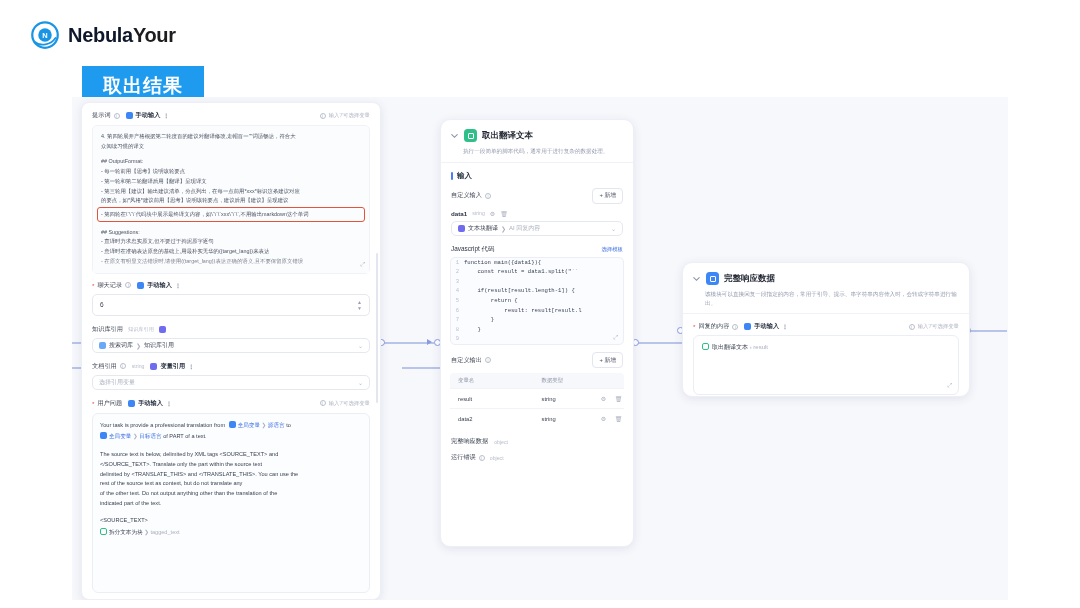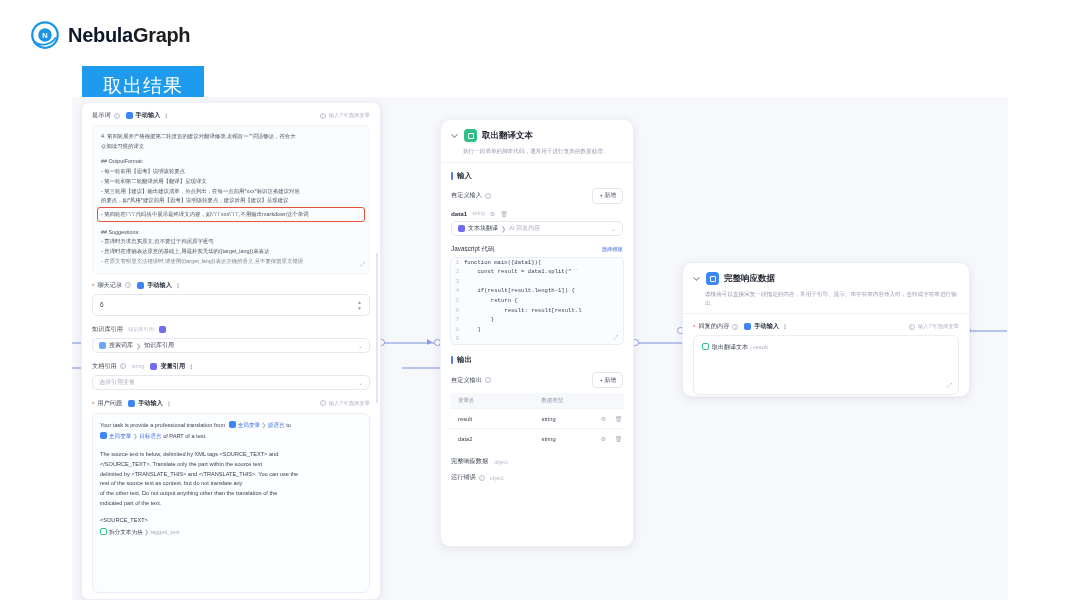--- a/index.html
+++ b/index.html
@@ -21,21 +21,21 @@
     position: absolute; right: 33px; top: 23px;
     font-size: 17px; color: #d2dbe2; letter-spacing: .2px;
     font-family: "DejaVu Sans", sans-serif;
   }
 
   
   .title-chip {
     position: absolute; left: 82px; top: 66px;
     width: 122px; height: 39px; background: #1e9bef;
     display: flex; align-items: center; justify-content: center;
-    color: #fff; font-size: 19px; font-weight: normal; letter-spacing: 1px;
+    color: #fff; font-size: 19px; font-weight: bold; letter-spacing: 1px;
   }
 
   
   .shot {
     position: absolute; left: 72px; top: 97px;
     width: 936px; height: 503px;
     background: #f6f7fb; overflow: hidden;
   }
   .canvas-bg { position: absolute; inset: 0; background: #f7f8fc; }
 
@@ -154,21 +154,21 @@
 <div class="slide">
 
   <div class="brand">
     <svg class="brand-logo" viewBox="0 0 40 40">
       <circle cx="20" cy="20" r="17" fill="none" stroke="#1a95e6" stroke-width="3"></circle>
       <circle cx="20" cy="20" r="9" fill="#1a95e6"></circle>
       <text x="20" y="24" font-size="10" fill="#fff" text-anchor="middle" font-family="Liberation Sans, sans-serif" font-weight="bold">N</text>
       <path d="M6 29 C14 36, 28 33, 34 24" fill="none" stroke="#1a95e6" stroke-width="2.4" stroke-linecap="round"></path>
     </svg>
     <div class="brand-name">
-      <span class="nb">Nebula</span><span class="gr">Graph</span>
+      <span class="nb">Nebula</span><span class="gr">Your</span>
     </div>
   </div>
 
   <div class="title-chip">取出结果</div>
 
   <div class="shot">
     <div class="canvas-bg"></div>
 
     <div class="edge" style="left:-6px; top:245px; width:24px;"></div>
     <div class="port" style="left:16px; top:242px;"></div>
@@ -415,23 +415,20 @@
             <span class="gut">8</span>
             <span class="code-txt">    }</span>
           </div>
         <div class="code-line" style="position:relative;">
             <span class="gut">9</span>
             <span class="code-txt"></span>
             <span class="expand-ico" style="right:5px; bottom:1px;">⤢</span>
           </div>
       </div>
 
-      <div style="padding:10px 10px 0;">
-        <span class="section-label">输出</span>
-      </div>
 
       <div style="display:flex; align-items:center; justify-content:space-between; padding:7px 10px 0;">
         <span class="field-label">
           <span>自定义输出</span>
           <span class="info-i">i</span>
         </span>
         <span class="add-btn">+ 新增</span>
       </div>
 
       <div style="margin:5px 9px 0; border-radius:4px; overflow:hidden;">

